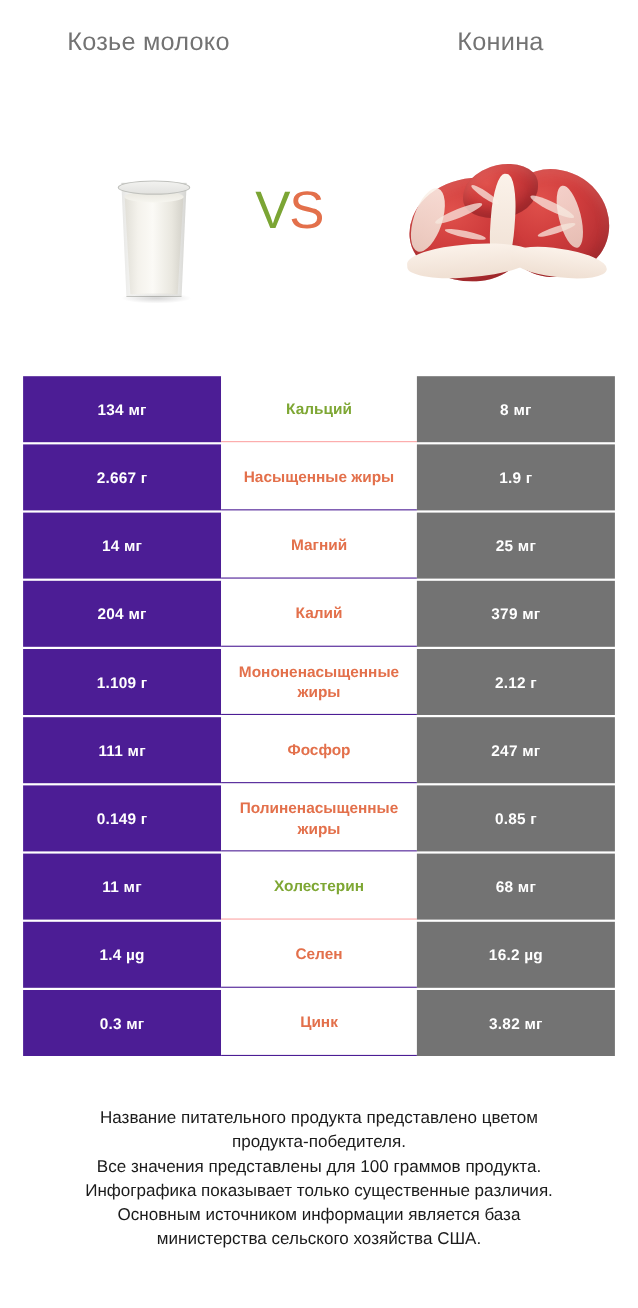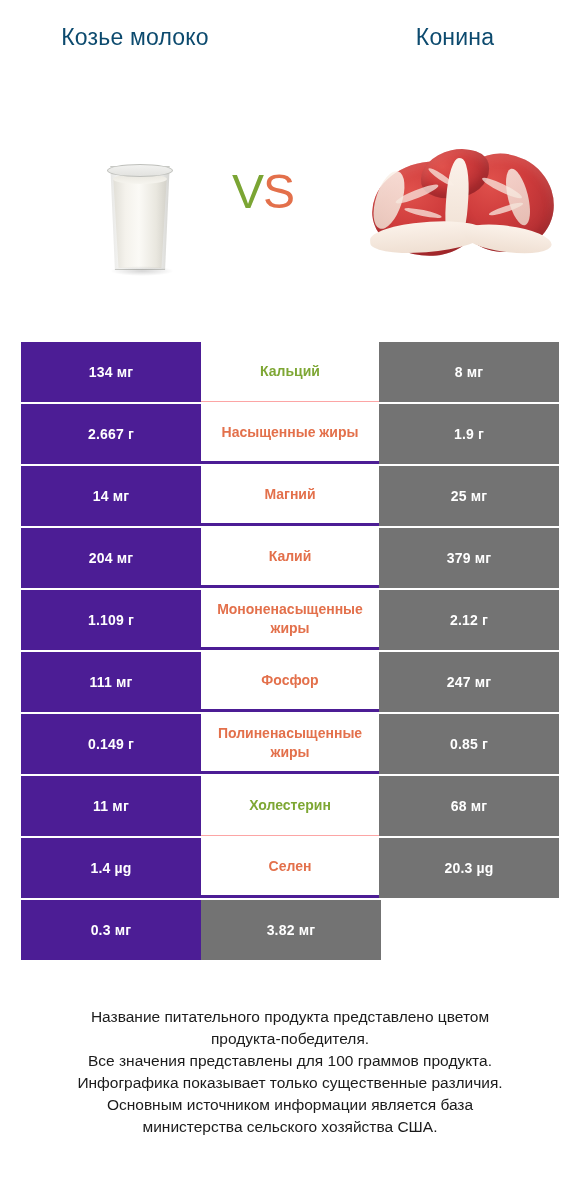--- a/index.html
+++ b/index.html
@@ -18,21 +18,21 @@
   
   .header {
     height: 140px;
     position: relative;
   }
   .title {
     position: absolute;
     top: 22px;
     font-size: 23px;
     font-weight: 400;
-    color: #0c4a6e;
+    color: #737373;
     text-align: center;
     line-height: 1.32;
     letter-spacing: 0.2px;
   }
   .title-left  { left: 35px;  width: 200px; }
   .title-right { left: 355px; width: 200px; }
 
   
   .hero {
     position: relative;
@@ -195,21 +195,21 @@
     text-align: center;
     font-size: 14px;
     font-weight: 700;
     line-height: 1.3;
     overflow: hidden;
     white-space: nowrap;
     box-sizing: border-box;
   }
   .cell-mid.two-line { white-space: normal; }
   .cell-mid.win-left  { color: #7ea734; border-bottom: 1px solid #fca5a5; }
-  .cell-mid.win-right { color: #e3704b; border-bottom: 3px solid #4c1d95; }
+  .cell-mid.win-right { color: #e3704b; border-bottom: 1px solid #4c1d95; }
 
   
   .footer {
     position: absolute;
     left: 30px;
     top: 1006px;
     width: 520px;
     text-align: center;
     font-size: 15.5px;
     line-height: 1.42;
@@ -292,24 +292,25 @@
       <div class="cell-right">0.85 г</div>
     </div>
     <div class="row">
       <div class="cell-left">11 мг</div>
       <div class="cell-mid win-left">Холестерин</div>
       <div class="cell-right">68 мг</div>
     </div>
     <div class="row">
       <div class="cell-left">1.4 µg</div>
       <div class="cell-mid win-right">Селен</div>
-      <div class="cell-right">20.3 µg</div>
+      <div class="cell-right">16.2 µg</div>
     </div>
     <div class="row">
       <div class="cell-left">0.3 мг</div>
+      <div class="cell-mid win-right">Цинк</div>
       <div class="cell-right">3.82 мг</div>
     </div>
   </div>
 
 <div class="footer">
   <div>Название питательного продукта представлено цветом</div>
   <div>продукта-победителя.</div>
   <div>Все значения представлены для 100 граммов продукта.</div>
   <div>Инфографика показывает только существенные различия.</div>
   <div>Основным источником информации является база</div>

